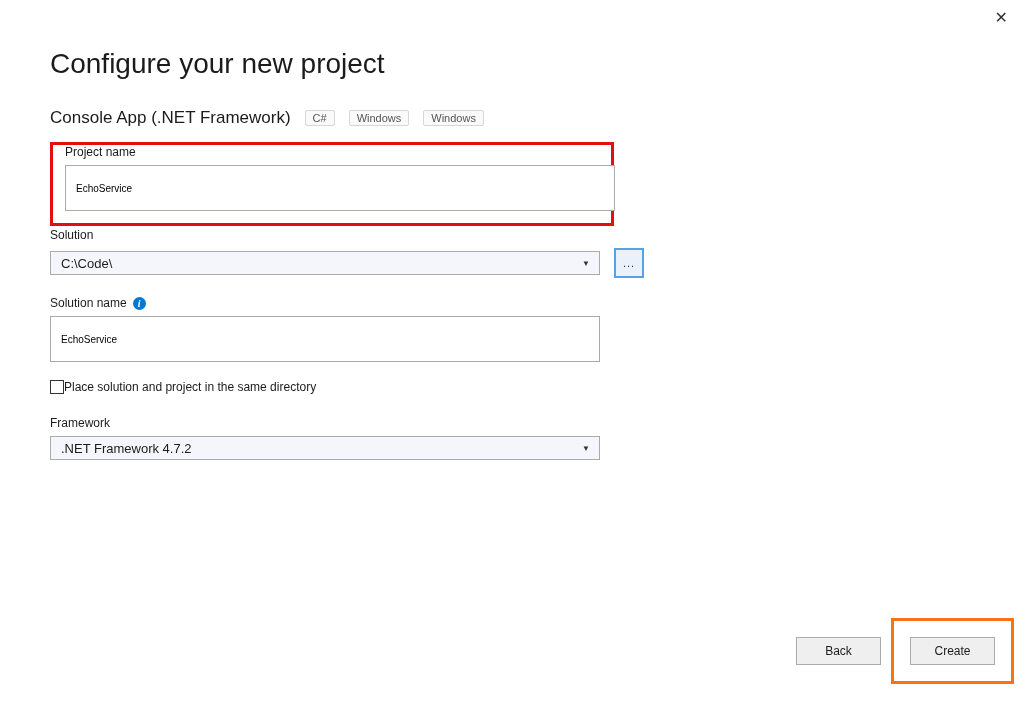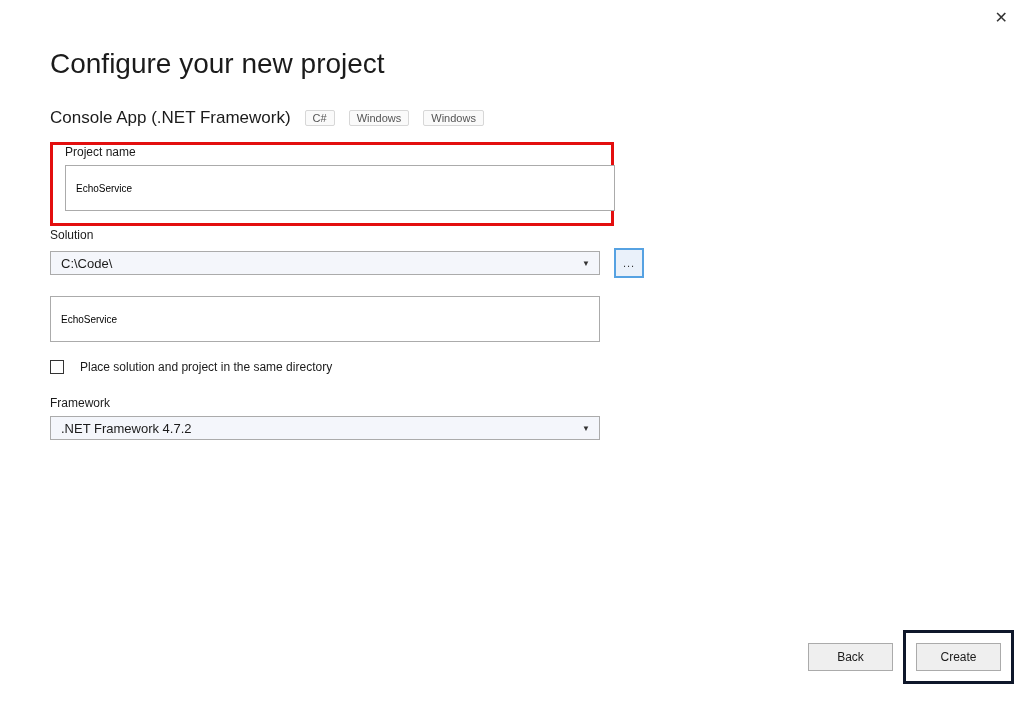--- a/index.html
+++ b/index.html
@@ -109,21 +109,21 @@
       color: #333;
       letter-spacing: 1px;
     }
     .group {
       margin-bottom: 18px;
       padding-left: 0;
     }
     .checkbox-row {
       display: flex;
       align-items: center;
-      gap: 16px;
+      gap: 0;
       font-size: 12px;
       color: #1b1b1b;
       margin-top: 14px;
       margin-bottom: 22px;
     }
     .checkbox {
       width: 14px;
       height: 14px;
       border: 1px solid #333;
       background: #fff;
@@ -155,22 +155,22 @@
       width: 85px;
       height: 28px;
       border: 1px solid #ababab;
       background: #efefef;
       font-size: 12px;
       font-family: inherit;
       cursor: pointer;
       color: #1b1b1b;
     }
     .create-wrap {
-      border: 3px solid #0f172a;
-      padding: 10px;
+      border: 3px solid #f97316;
+      padding: 16px;
     }
   </style>
 </head>
 <body>
 
 <div class="close-x">✕</div>
 
 <div class="content">
 
   <h1 class="title">Configure your new project</h1>
@@ -192,20 +192,24 @@
     <div class="dropdown-row">
       <div class="dropdown">
         <span>C:\Code\</span>
         <span class="arrow">▼</span>
       </div>
       <div class="browse-btn">...</div>
     </div>
   </div>
 
   <div class="group">
+    <div class="field-label">
+      <span>Solution name</span>
+      <span class="info-icon">i</span>
+    </div>
     <input class="text-input" type="text" value="EchoService" style="">
   </div>
 
   <div class="checkbox-row">
     <div class="checkbox"></div>
     <span>Place solution and project in the same directory</span>
   </div>
 
   <div class="group">
     <div class="field-label">Framework</div>

